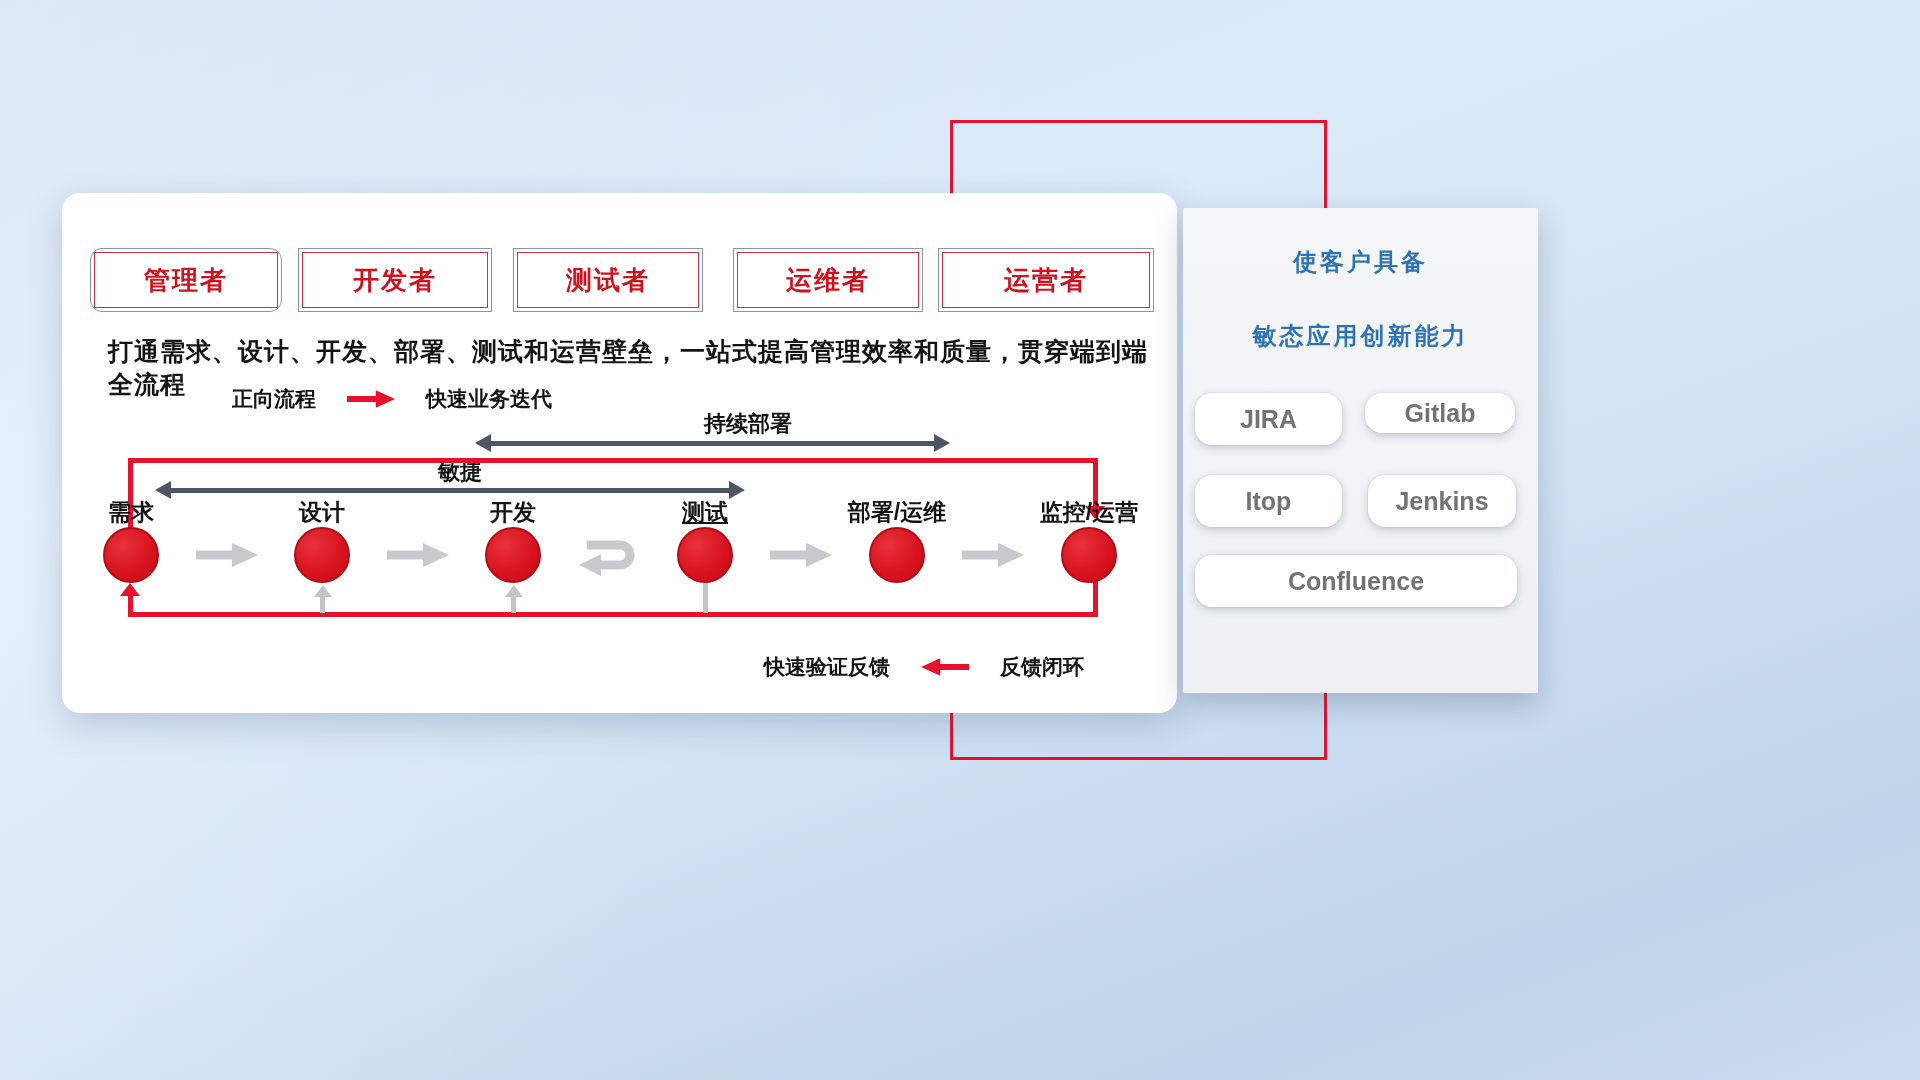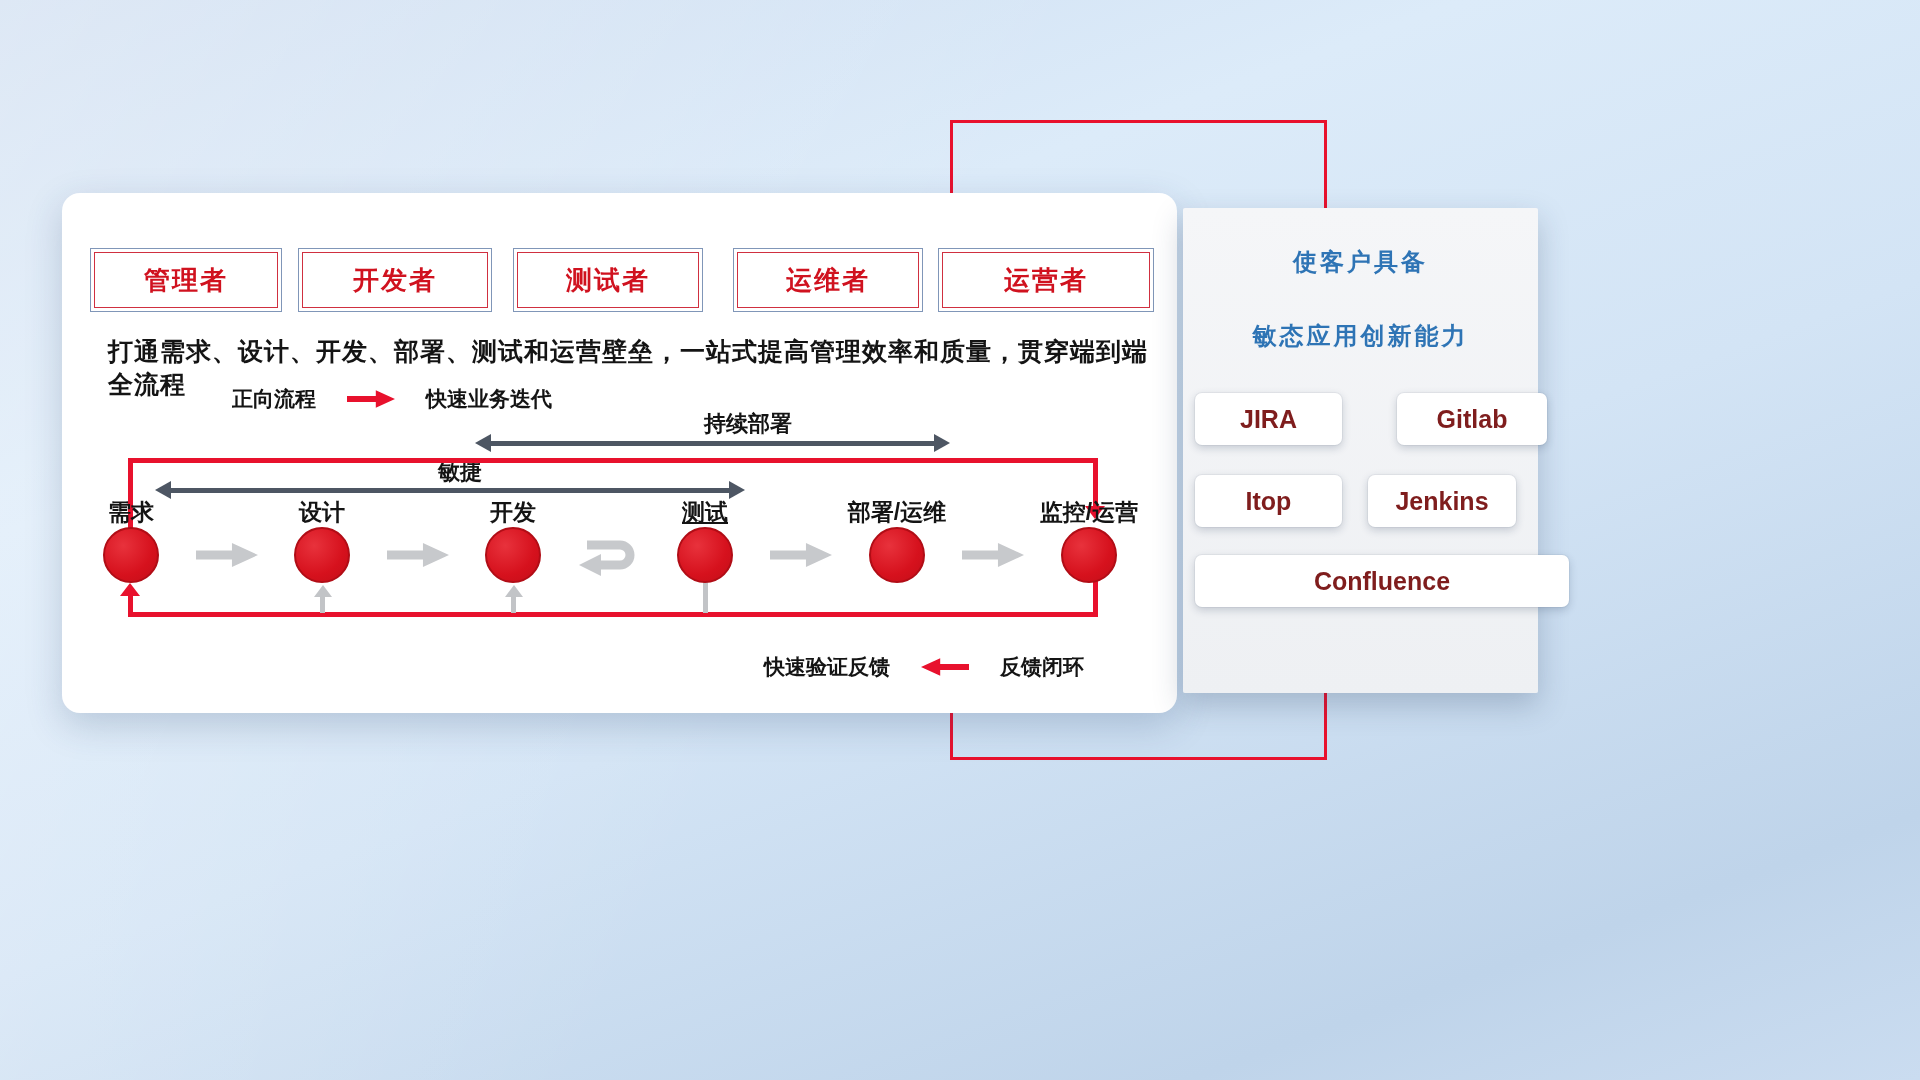--- a/index.html
+++ b/index.html
@@ -32,21 +32,21 @@
   .role-box {
     position:absolute; top:55px; height:64px;
     border:1px solid #8096b8; background:#fff; padding:3px;
   }
   .role-box-inner {
     width:100%; height:100%; border:1px solid #d2ololo;
     border:1px solid #d03040;
     display:flex; align-items:center; justify-content:center;
     color:#d0121f; font-size:26px; font-weight:700; letter-spacing:2px;
   }
-  .role-1 { left:28px;  width:192px; }
+  .role-1 { left:28px;  width:192px;border-radius:12px; }
   .role-2 { left:236px; width:194px; }
   .role-3 { left:451px; width:190px; }
   .role-4 { left:671px; width:190px; }
   .role-5 { left:876px; width:216px; }
 
   .description {
     position:absolute; left:46px; top:142px; width:1040px;
     font-size:25px; font-weight:700; color:#141414; letter-spacing:1px;
   }
 
@@ -122,30 +122,30 @@
     background:linear-gradient(180deg,#f5f6f8 0%,#eef0f3 100%);
     z-index:3; box-shadow:0 12px 30px rgba(40,60,90,.25); border-radius:2px;
   }
   .panel-title {
     position:absolute; left:0; width:100%; text-align:center;
     color:#2e74b5; font-size:24px; font-weight:700; letter-spacing:3px;
   }
   .panel-title-1 { top:38px; }
   .panel-title-2 { top:112px; }
   .tool-chip {
-    position:absolute; background:#ffffff; border-radius:7px;
+    position:absolute; background:#ffffff; border-radius:17px;
     display:flex; align-items:center; justify-content:center;
-    font-size:25px; font-weight:700; color:#7f1d1d;
+    font-size:25px; font-weight:700; color:#737373;
     box-shadow:0 3px 8px rgba(30,50,80,.22), 0 0 0 1px rgba(30,50,80,.05);
   }
   .tool-jira       { left:12px;  top:185px; width:147px; height:52px; }
-  .tool-gitlab     { left:182px; top:185px; width:150px; height:52px;margin-left:32px; }
+  .tool-gitlab     { left:182px; top:185px; width:150px; height:40px; }
   .tool-itop       { left:12px;  top:267px; width:147px; height:52px; }
   .tool-jenkins    { left:185px; top:267px; width:148px; height:52px; }
-  .tool-confluence { left:12px;  top:347px; width:374px; height:52px; }
+  .tool-confluence { left:12px;  top:347px; width:322px; height:52px; }
 </style>
 </head>
 <body>
 
 <div class="canvas">
 
   <div class="accent-frame"></div>
 
   <div class="main-card">
 

